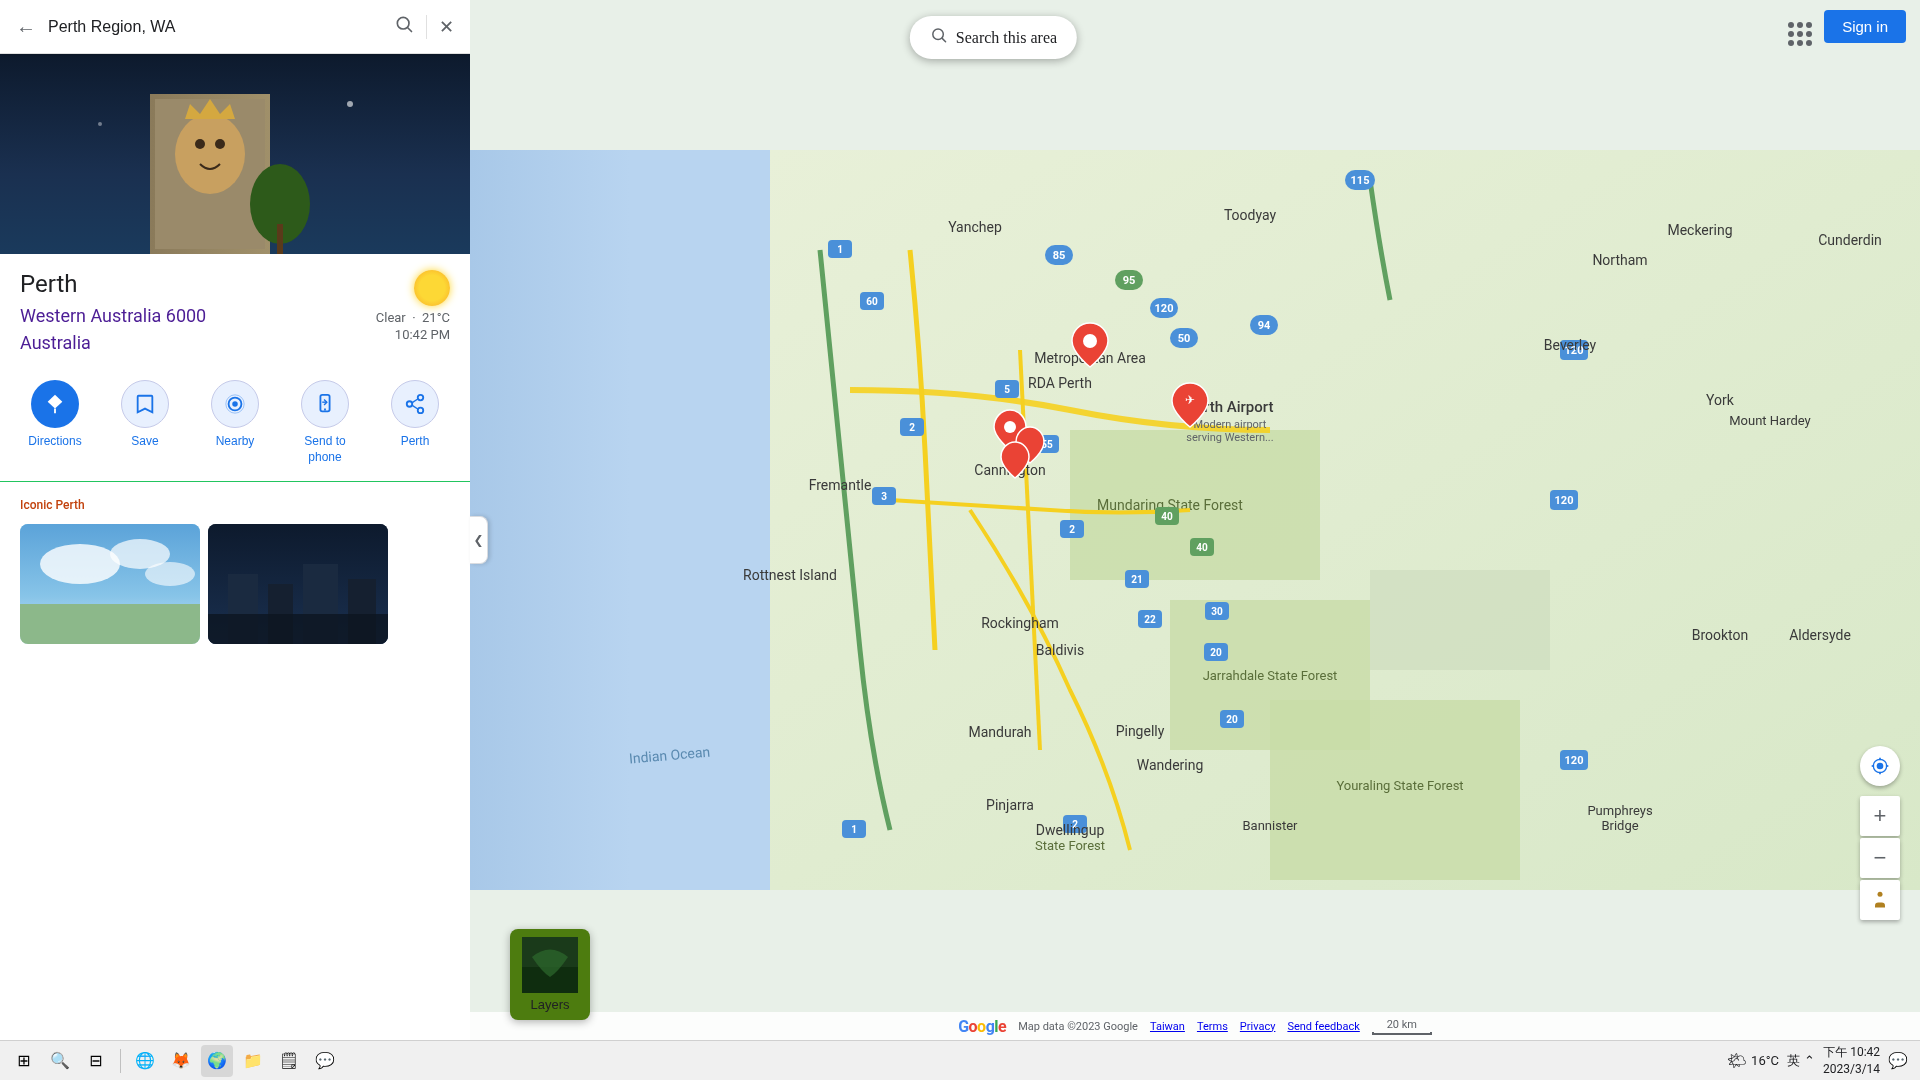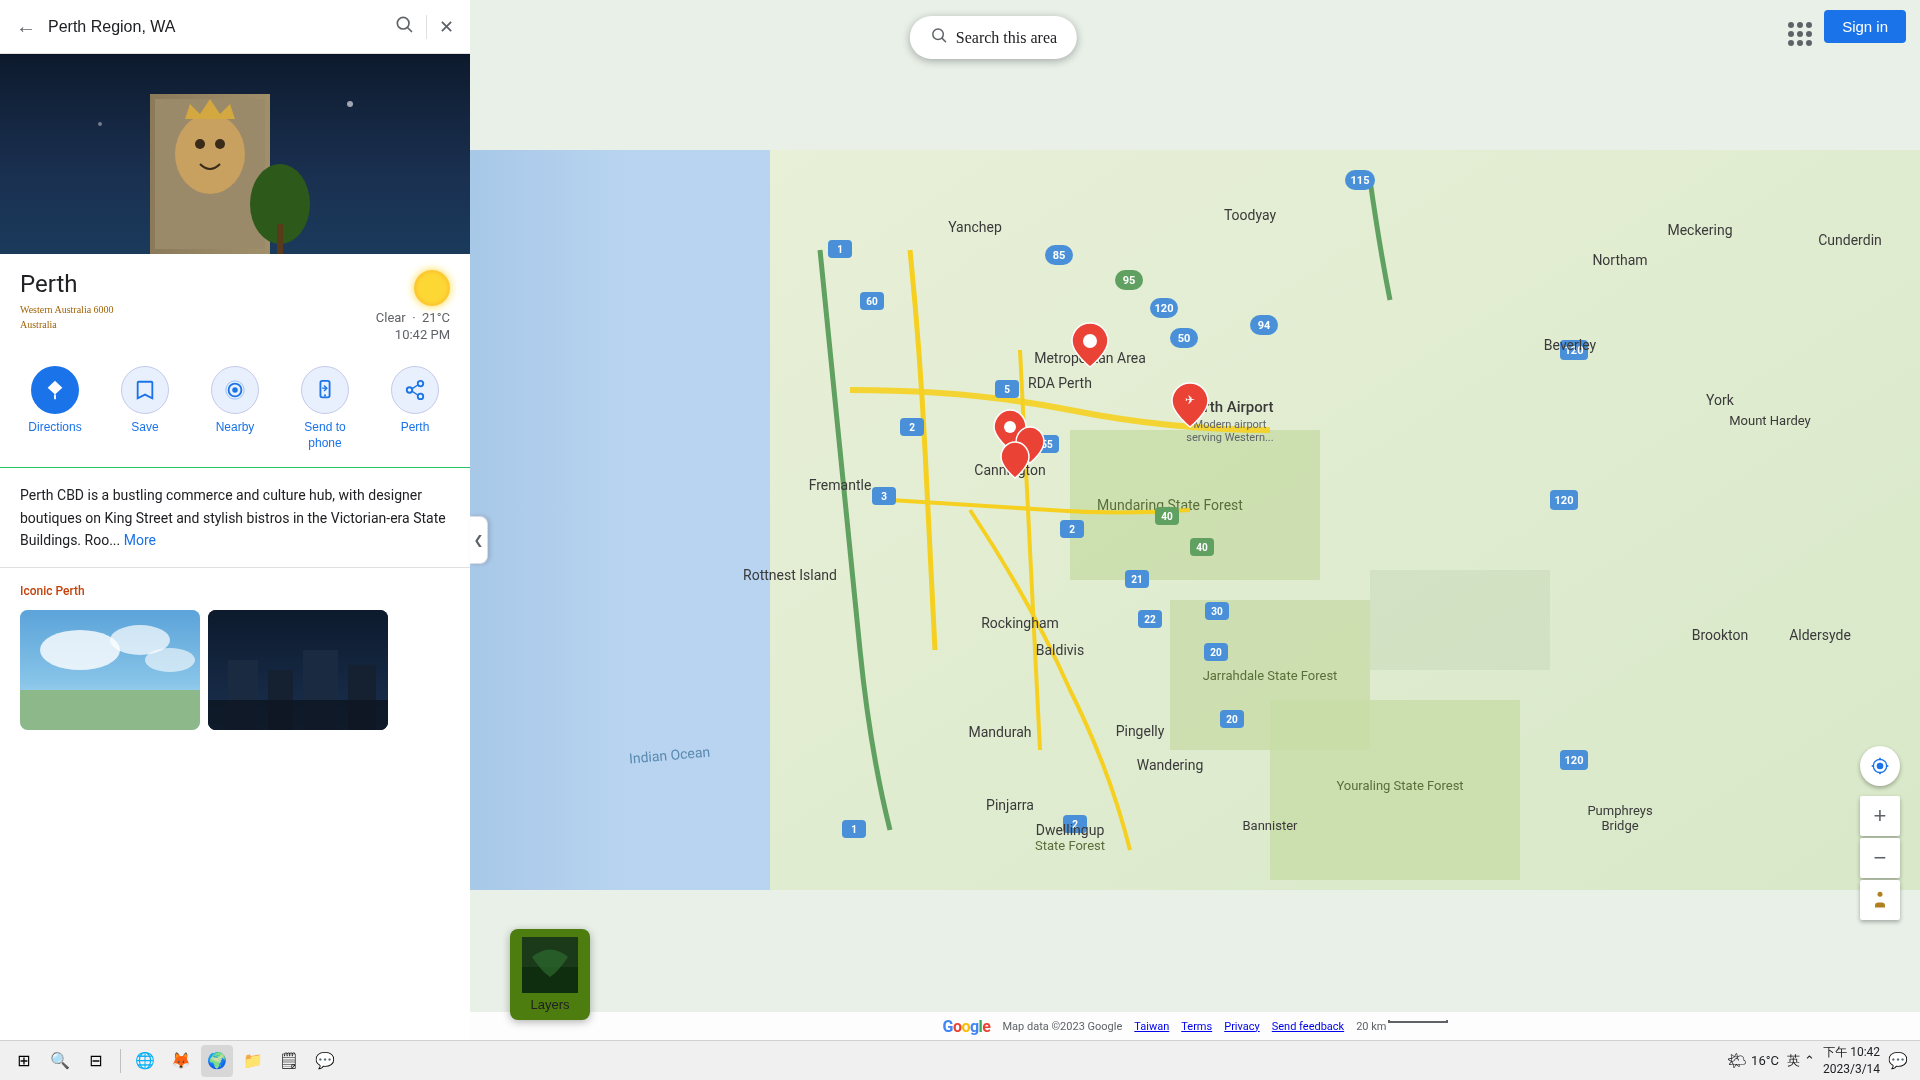--- a/index.html
+++ b/index.html
@@ -121,24 +121,23 @@
     }
 
     #place-name {
       font-size: 24px;
       font-weight: 400;
       color: #202124;
       margin-bottom: 4px;
     }
 
     #place-address {
-      font-size: 10px;
-      color: #a16207;
+      font-size: 18px;
+      color: #4c1d95;
       line-height: 1.5;
-      font-family: Liberation Serif, serif;
     }
 
     #weather-widget {
       text-align: right;
       display: flex;
       flex-direction: column;
       align-items: flex-end;
       gap: 2px;
       justify-content: flex-end;
     }
@@ -496,22 +495,22 @@
       letter-spacing: -0.5px;
     }
 
     .g-blue { color: #4285f4; }
     .g-red { color: #ea4335; }
     .g-yellow { color: #fbbc05; }
     .g-green { color: #34a853; }
 
     #scale-bar {
       display: flex;
-      flex-direction: row;
-      align-items: flex-start;
+      flex-direction: column;
+      align-items: center;
       gap: 1px;
     }
 
     .scale-line {
       width: 60px;
       height: 3px;
       border: 2px solid #5f6368;
       border-top: none;
     }
   </style>
@@ -639,24 +638,20 @@
           <circle cx="6" cy="12" r="3" stroke="#1a73e8" stroke-width="2"></circle>
           <circle cx="18" cy="19" r="3" stroke="#1a73e8" stroke-width="2"></circle>
           <line x1="9" y1="10.5" x2="15" y2="6.5" stroke="#1a73e8" stroke-width="1.5"></line>
           <line x1="9" y1="13.5" x2="15" y2="17.5" stroke="#1a73e8" stroke-width="1.5"></line>
         </svg>
       </div>
       <span class="action-label">Perth</span>
     </button>
   </div>
 
-  <div id="description">
-    <span>Perth CBD is a bustling commerce and culture hub, with designer boutiques on King Street and stylish bistros in the Victorian-era State Buildings. Roo...</span>
-    <a href="#">More</a>
-  </div>
 
   <div id="iconic-section">
     <div id="iconic-title">Iconic Perth</div>
     <div id="iconic-photos">
       <div class="iconic-photo">
         <div class="iconic-photo-sky">
           <svg width="180" height="120" viewBox="0 0 180 120">
             <defs>
               <linearGradient id="sky1" x1="0" y1="0" x2="0" y2="1">
                 <stop offset="0%" stop-color="#5ba3d9"></stop>

